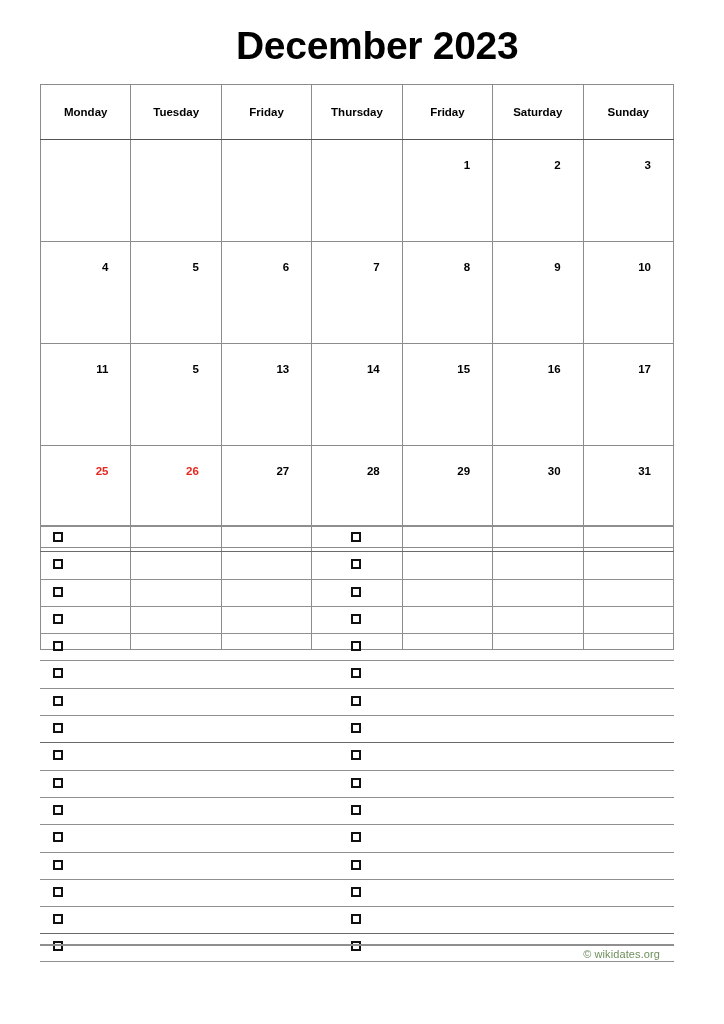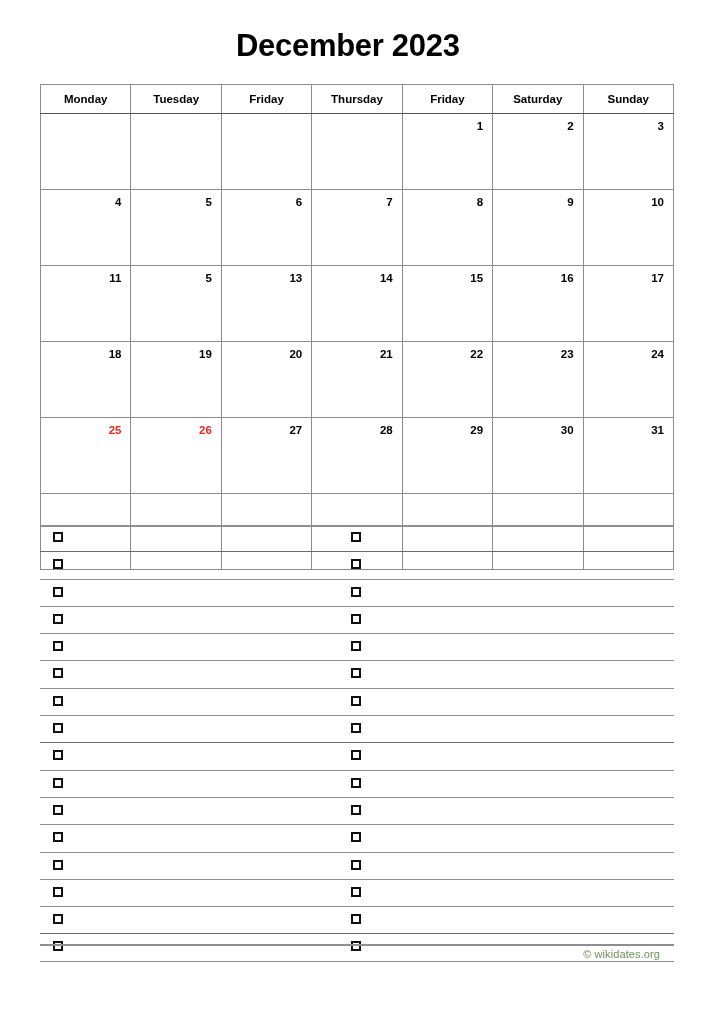--- a/index.html
+++ b/index.html
@@ -23,40 +23,40 @@
     width: 724px;
     height: 1024px;
     background: #ffffff;
   }
 
   
   .title {
     position: absolute;
     left: 236px;
     top: 26px;
-    font-size: 31px;
+    font-size: 39px;
     font-weight: bold;
     color: #000000;
     letter-spacing: -0.3px;
     line-height: 40px;
     white-space: nowrap;
   }
 
   
   .calendar {
     position: absolute;
     left: 40px;
     top: 84px;
     width: 634px;
     border-collapse: collapse;
     table-layout: fixed;
   }
   .calendar th, .calendar td {
     border: 1px solid #8c8c8c;
-    padding: 4px;
+    padding: 17px;
     margin: 15px;
   }
   .calendar th {
     height: 20px;
     font-size: 11.5px;
     font-weight: bold;
     color: #000000;
     text-align: center;
     vertical-align: middle;
     background: #ffffff;
@@ -221,43 +221,20 @@
           </td>
           <td>
             <span class="daynum">16</span>
           </td>
           <td>
             <span class="daynum">17</span>
           </td>
         </tr>
         <tr>
           <td>
-            <span class="daynum">18</span>
-          </td>
-          <td>
-            <span class="daynum">19</span>
-          </td>
-          <td>
-            <span class="daynum">20</span>
-          </td>
-          <td>
-            <span class="daynum">21</span>
-          </td>
-          <td>
-            <span class="daynum">22</span>
-          </td>
-          <td>
-            <span class="daynum">23</span>
-          </td>
-          <td>
-            <span class="daynum">24</span>
-          </td>
-        </tr>
-        <tr>
-          <td>
             <span class="daynum holiday">25</span>
           </td>
           <td>
             <span class="daynum holiday">26</span>
           </td>
           <td>
             <span class="daynum">27</span>
           </td>
           <td>
             <span class="daynum">28</span>

